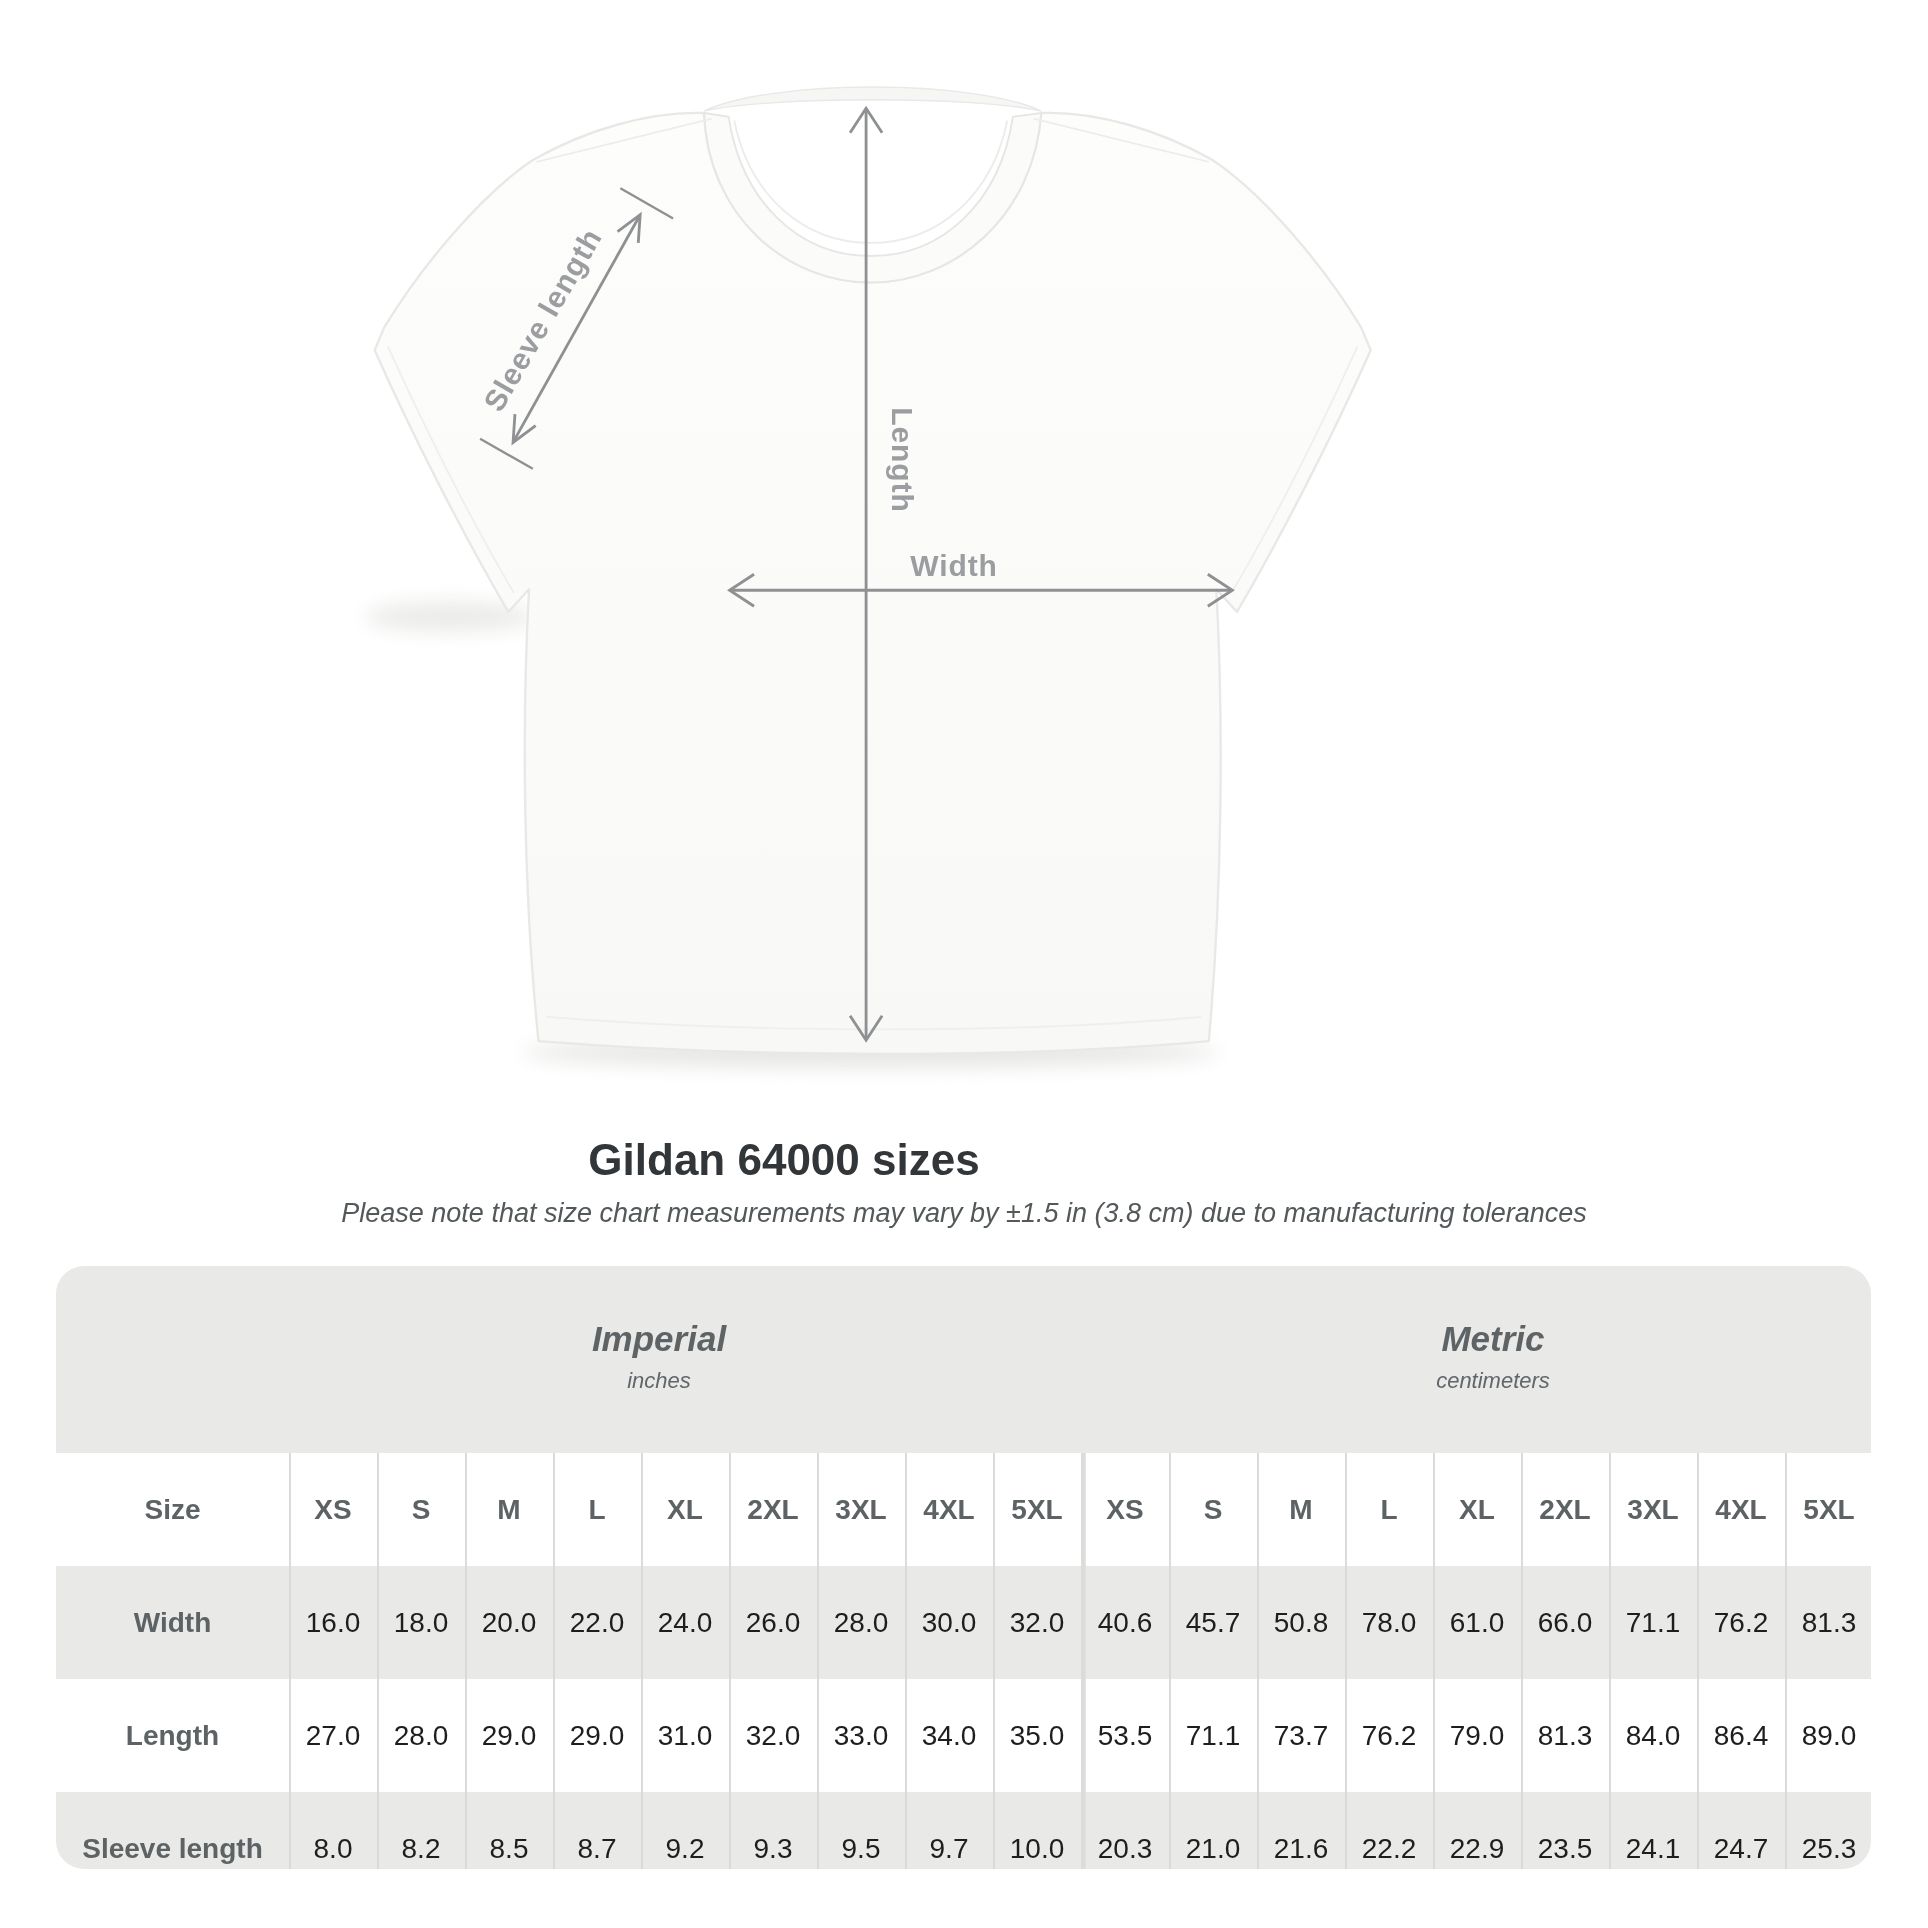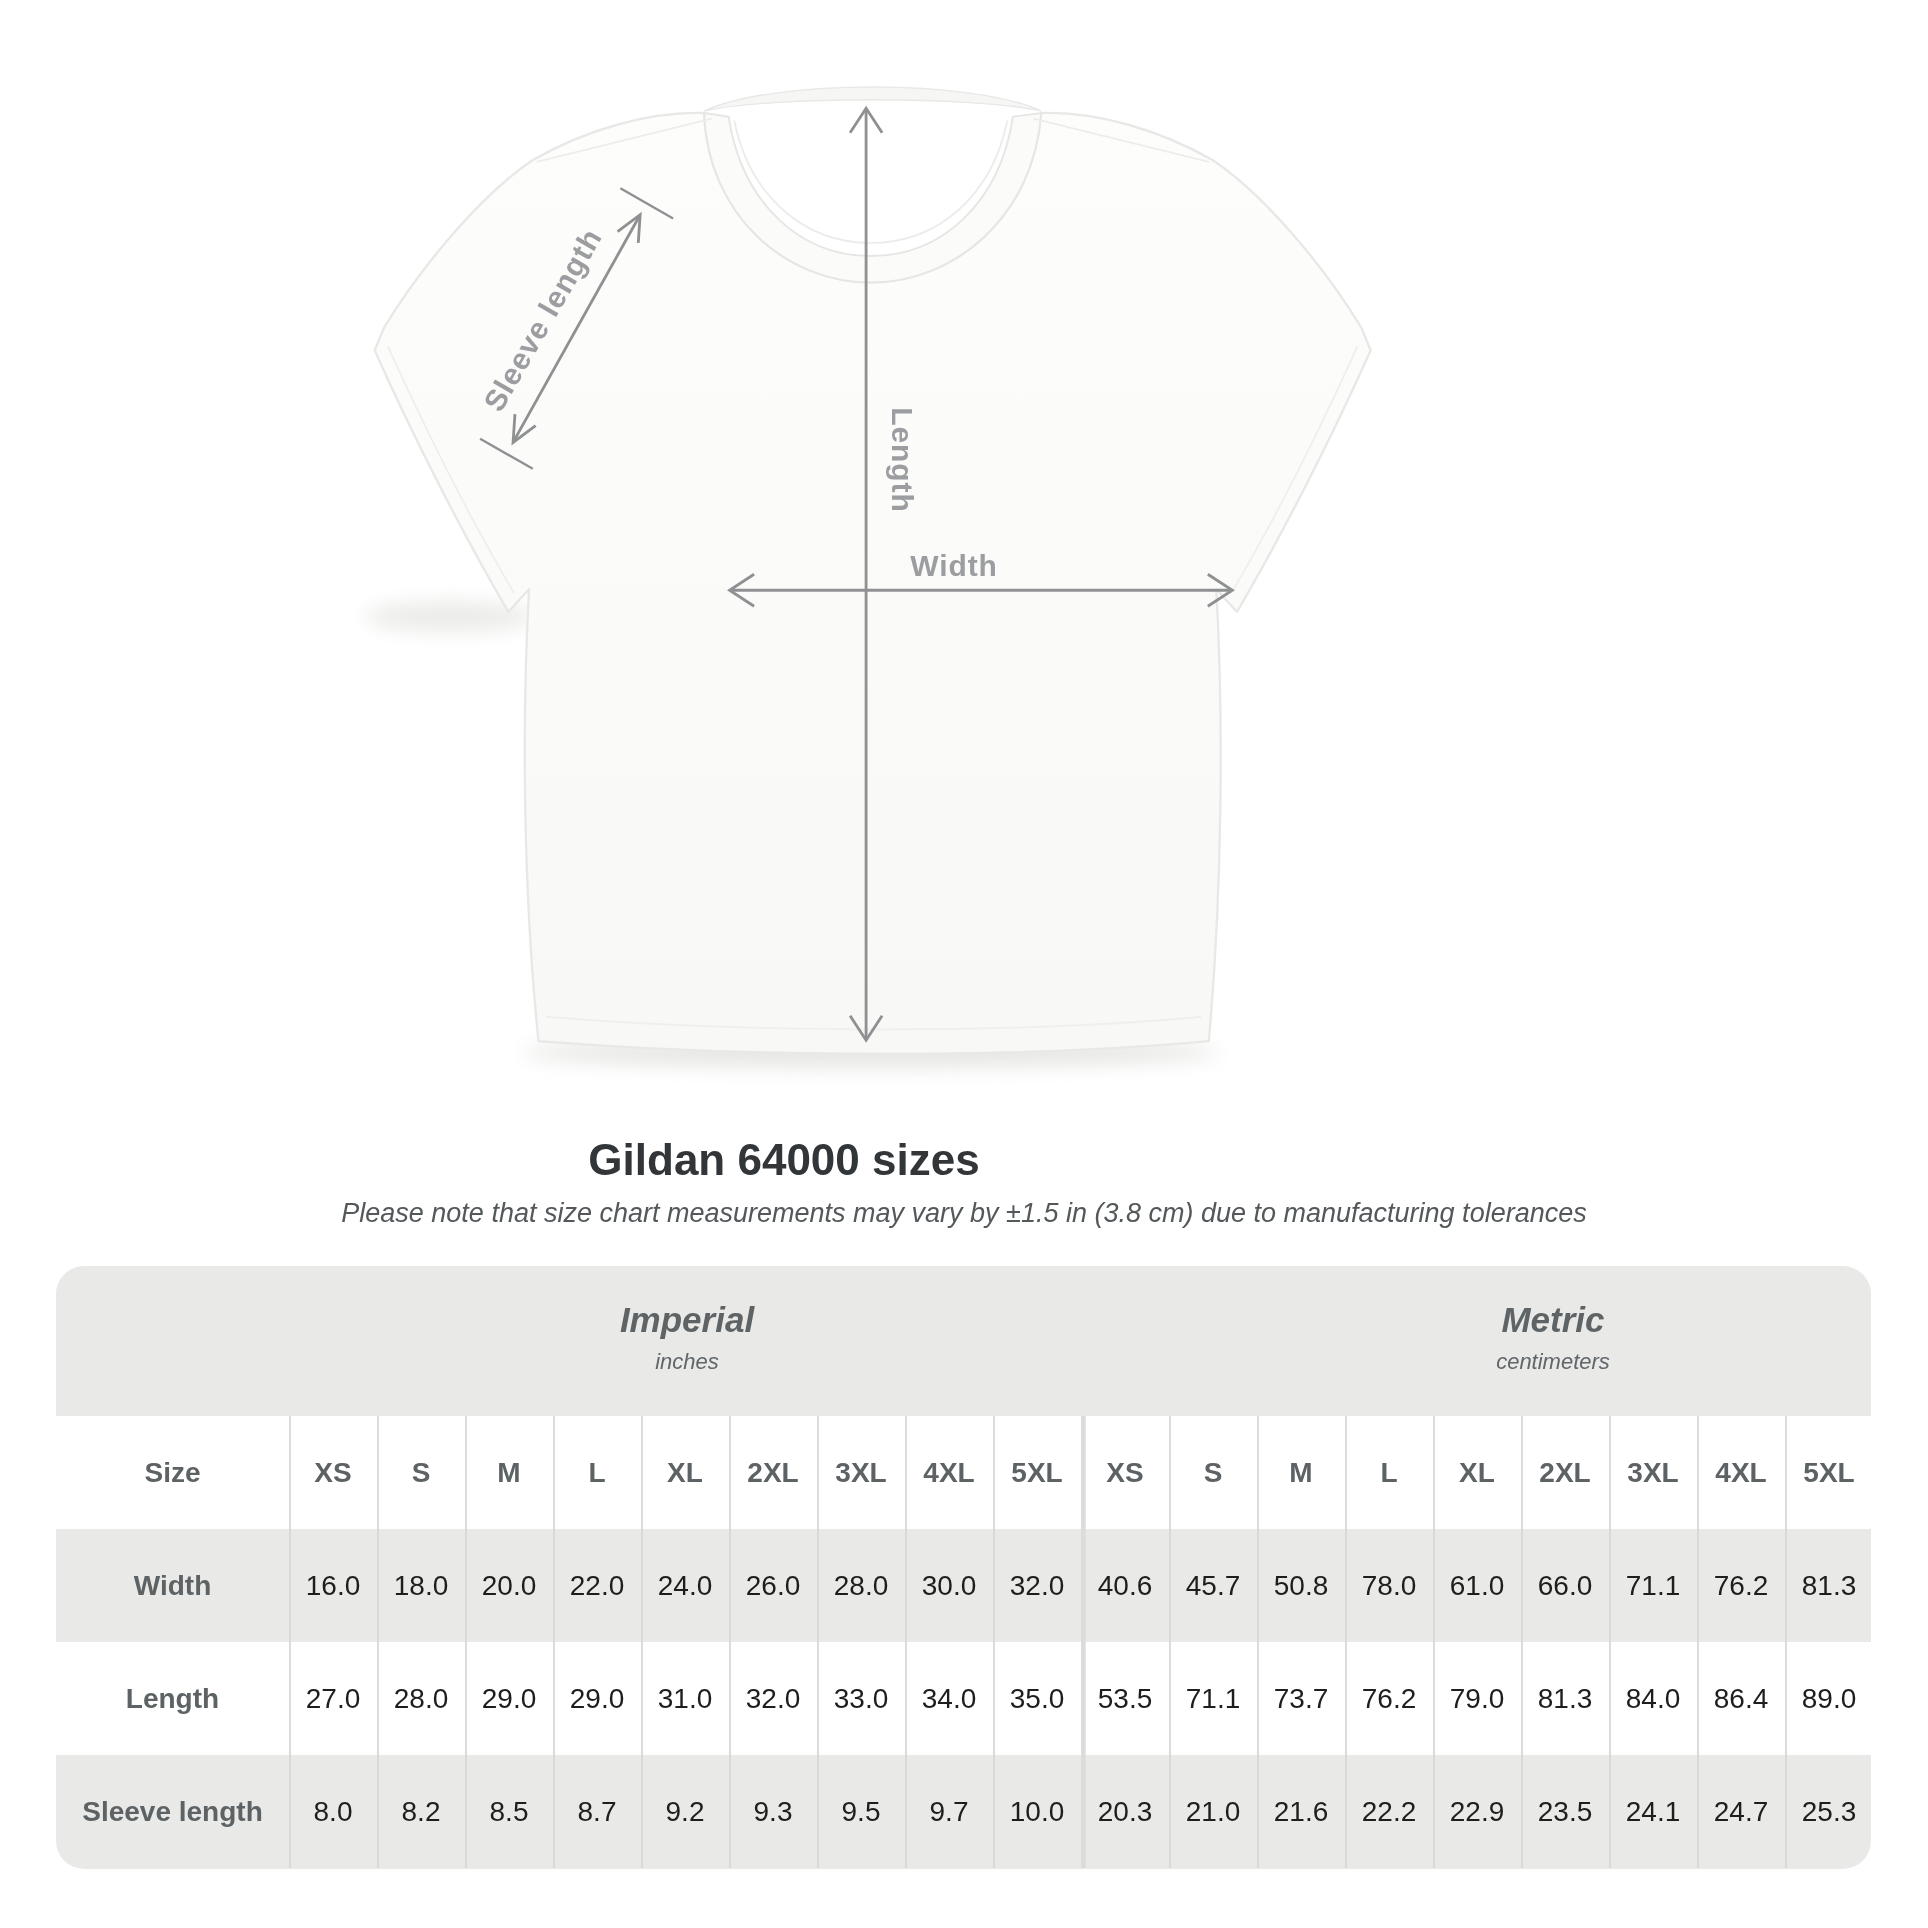--- a/index.html
+++ b/index.html
@@ -16,24 +16,24 @@
 
   
   .title{position:absolute;left:0;top:1135px;width:1568px;text-align:center;
     font-size:44px;font-weight:bold;color:#323639;}
   .subtitle{position:absolute;left:0;top:1198px;width:1928px;text-align:center;
     font-size:27px;font-style:italic;color:#53585a;}
 
   
   .size-table{position:absolute;left:56px;top:1266px;width:1815px;height:603px;
     background:#e9e9e7;border-radius:28px;overflow:hidden;}
-  .band{position:relative;height:150px;margin-left:28px;}
+  .band{position:relative;height:187px;}
   .sec{position:absolute;top:50%;transform:translate(-50%,-54%);text-align:center;color:#5e6466;}
   .sec.imperial{left:603px;}
-  .sec.metric{left:1469px;}
+  .sec.metric{left:1437px;}
   .sec .sec-title{font-size:35px;font-weight:bold;font-style:italic;}
   .sec .sec-unit{font-size:22px;font-style:italic;margin-top:9.4px;color:#60666a;}
   .grid{display:grid;grid-template-columns:233px repeat(18,88px);grid-auto-rows:113px;}
   .cell{display:flex;align-items:center;justify-content:center;font-size:28px;color:#1e1e1e;}
   .cell.white{background:#ffffff;}
   .cell.gray{background:transparent;}
   .cell.head{font-weight:bold;color:#5d6365;}
   .cell.rowlabel{font-weight:bold;color:#5d6365;font-size:28px;}
   .cell.sep{box-shadow:inset 1.9px 0 0 #d9d9d7;}
   .cell.thick{box-shadow:inset 4.7px 0 0 #dcdcda;}

